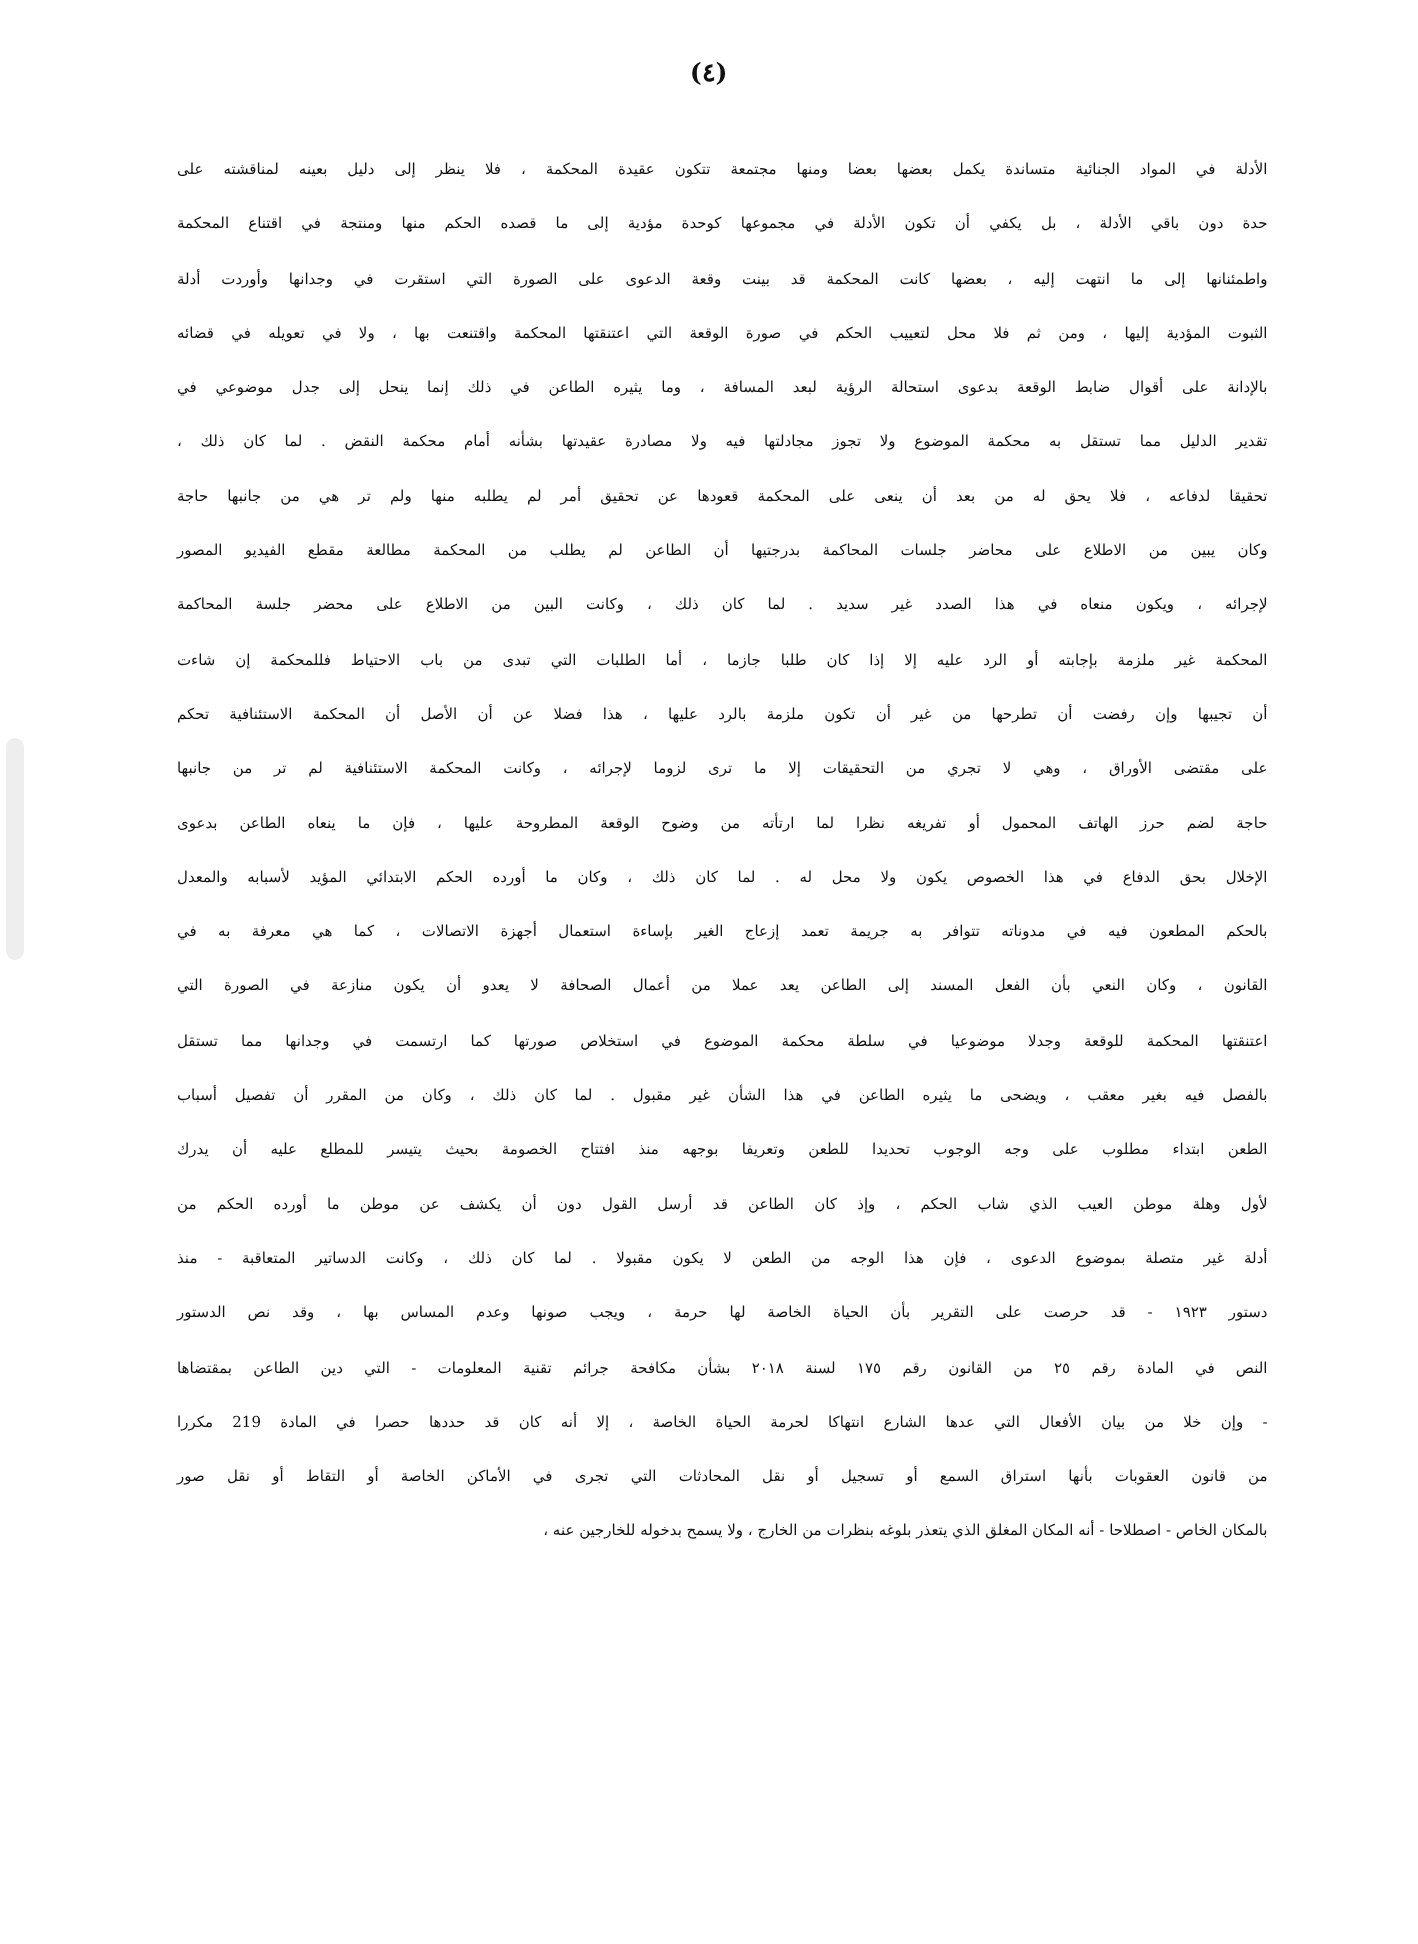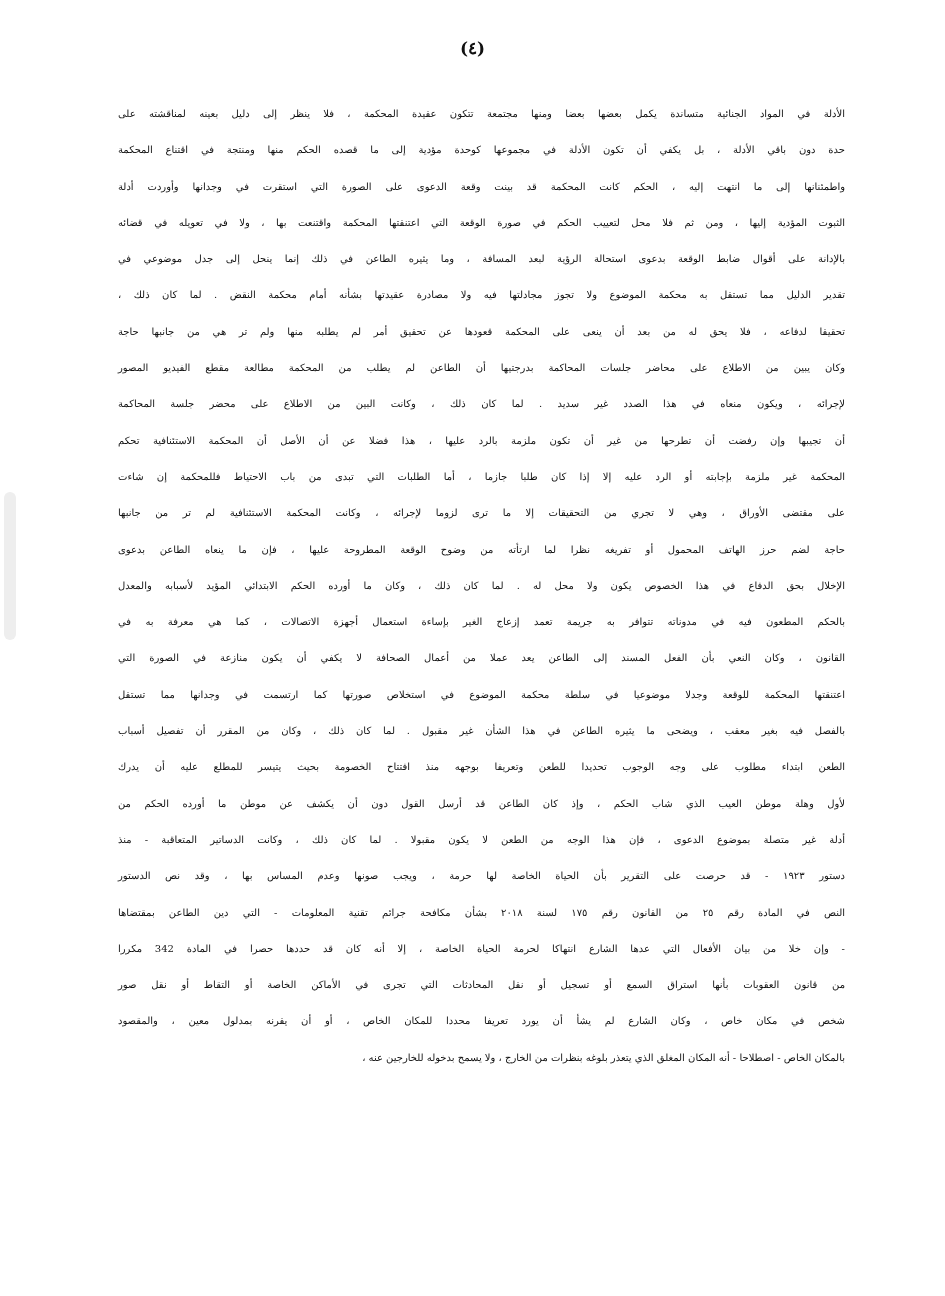--- a/index.html
+++ b/index.html
@@ -57,38 +57,37 @@
 </head>
 <body>
 
 <div class="side-scroll"></div>
 
 <div class="page-number">(٤)</div>
 
 <div class="body-text" id="body-text">
     <div class="line">الأدلة في المواد الجنائية متساندة يكمل بعضها بعضا ومنها مجتمعة تتكون عقيدة المحكمة ، فلا ينظر إلى دليل بعينه لمناقشته على</div>
     <div class="line">حدة دون باقي الأدلة ، بل يكفي أن تكون الأدلة في مجموعها كوحدة مؤدية إلى ما قصده الحكم منها ومنتجة في اقتناع المحكمة</div>
-    <div class="line">واطمئنانها إلى ما انتهت إليه ، الحكم كانت المحكمة قد بينت وقعة الدعوى على الصورة التي استقرت في وجدانها وأوردت أدلة</div>
+    <div class="line">واطمئنانها إلى ما انتهت إليه ، بعضها كانت المحكمة قد بينت وقعة الدعوى على الصورة التي استقرت في وجدانها وأوردت أدلة</div>
     <div class="line">الثبوت المؤدية إليها ، ومن ثم فلا محل لتعييب الحكم في صورة الوقعة التي اعتنقتها المحكمة واقتنعت بها ، ولا في تعويله في قضائه</div>
     <div class="line">بالإدانة على أقوال ضابط الوقعة بدعوى استحالة الرؤية لبعد المسافة ، وما يثيره الطاعن في ذلك إنما ينحل إلى جدل موضوعي في</div>
     <div class="line">تقدير الدليل مما تستقل به محكمة الموضوع ولا تجوز مجادلتها فيه ولا مصادرة عقيدتها بشأنه أمام محكمة النقض . لما كان ذلك ،</div>
     <div class="line">تحقيقا لدفاعه ، فلا يحق له من بعد أن ينعى على المحكمة قعودها عن تحقيق أمر لم يطلبه منها ولم تر هي من جانبها حاجة</div>
     <div class="line">وكان يبين من الاطلاع على محاضر جلسات المحاكمة بدرجتيها أن الطاعن لم يطلب من المحكمة مطالعة مقطع الفيديو المصور</div>
     <div class="line">لإجرائه ، ويكون منعاه في هذا الصدد غير سديد . لما كان ذلك ، وكانت البين من الاطلاع على محضر جلسة المحاكمة</div>
+    <div class="line">المحكمة غير ملزمة بإجابته أو الرد عليه إلا إذا كان طلبا جازما ، أما الطلبات التي تبدى من باب الاحتياط فللمحكمة إن شاءت</div>
     <div class="line">أن تجيبها وإن رفضت أن تطرحها من غير أن تكون ملزمة بالرد عليها ، هذا فضلا عن أن الأصل أن المحكمة الاستئنافية تحكم</div>
-    <div class="line">المحكمة غير ملزمة بإجابته أو الرد عليه إلا إذا كان طلبا جازما ، أما الطلبات التي تبدى من باب الاحتياط فللمحكمة إن شاءت</div>
     <div class="line">على مقتضى الأوراق ، وهي لا تجري من التحقيقات إلا ما ترى لزوما لإجرائه ، وكانت المحكمة الاستئنافية لم تر من جانبها</div>
     <div class="line">حاجة لضم حرز الهاتف المحمول أو تفريغه نظرا لما ارتأته من وضوح الوقعة المطروحة عليها ، فإن ما ينعاه الطاعن بدعوى</div>
     <div class="line">الإخلال بحق الدفاع في هذا الخصوص يكون ولا محل له . لما كان ذلك ، وكان ما أورده الحكم الابتدائي المؤيد لأسبابه والمعدل</div>
     <div class="line">بالحكم المطعون فيه في مدوناته تتوافر به جريمة تعمد إزعاج الغير بإساءة استعمال أجهزة الاتصالات ، كما هي معرفة به في</div>
-    <div class="line">القانون ، وكان النعي بأن الفعل المسند إلى الطاعن يعد عملا من أعمال الصحافة لا يكفي أن يكون منازعة في الصورة التي</div>
+    <div class="line">القانون ، وكان النعي بأن الفعل المسند إلى الطاعن يعد عملا من أعمال الصحافة لا يعدو أن يكون منازعة في الصورة التي</div>
     <div class="line">اعتنقتها المحكمة للوقعة وجدلا موضوعيا في سلطة محكمة الموضوع في استخلاص صورتها كما ارتسمت في وجدانها مما تستقل</div>
     <div class="line">بالفصل فيه بغير معقب ، ويضحى ما يثيره الطاعن في هذا الشأن غير مقبول . لما كان ذلك ، وكان من المقرر أن تفصيل أسباب</div>
     <div class="line">الطعن ابتداء مطلوب على وجه الوجوب تحديدا للطعن وتعريفا بوجهه منذ افتتاح الخصومة بحيث يتيسر للمطلع عليه أن يدرك</div>
     <div class="line">لأول وهلة موطن العيب الذي شاب الحكم ، وإذ كان الطاعن قد أرسل القول دون أن يكشف عن موطن ما أورده الحكم من</div>
     <div class="line">أدلة غير متصلة بموضوع الدعوى ، فإن هذا الوجه من الطعن لا يكون مقبولا . لما كان ذلك ، وكانت الدساتير المتعاقبة - منذ</div>
     <div class="line">دستور ١٩٢٣ - قد حرصت على التقرير بأن الحياة الخاصة لها حرمة ، ويجب صونها وعدم المساس بها ، وقد نص الدستور</div>
     <div class="line">النص في المادة رقم ٢٥ من القانون رقم ١٧٥ لسنة ٢٠١٨ بشأن مكافحة جرائم تقنية المعلومات - التي دين الطاعن بمقتضاها</div>
-    <div class="line">- وإن خلا من بيان الأفعال التي عدها الشارع انتهاكا لحرمة الحياة الخاصة ، إلا أنه كان قد حددها حصرا في المادة 342 مكررا</div>
+    <div class="line">- وإن خلا من بيان الأفعال التي عدها الشارع انتهاكا لحرمة الحياة الخاصة ، إلا أنه كان قد حددها حصرا في المادة 219 مكررا</div>
     <div class="line">من قانون العقوبات بأنها استراق السمع أو تسجيل أو نقل المحادثات التي تجرى في الأماكن الخاصة أو التقاط أو نقل صور</div>
-    <div class="line">شخص في مكان خاص ، وكان الشارع لم يشأ أن يورد تعريفا محددا للمكان الخاص ، أو أن يقرنه بمدلول معين ، والمقصود</div>
     <div class="line last">بالمكان الخاص - اصطلاحا - أنه المكان المغلق الذي يتعذر بلوغه بنظرات من الخارج ، ولا يسمح بدخوله للخارجين عنه ،</div>
   </div>
 
 </body></html>

